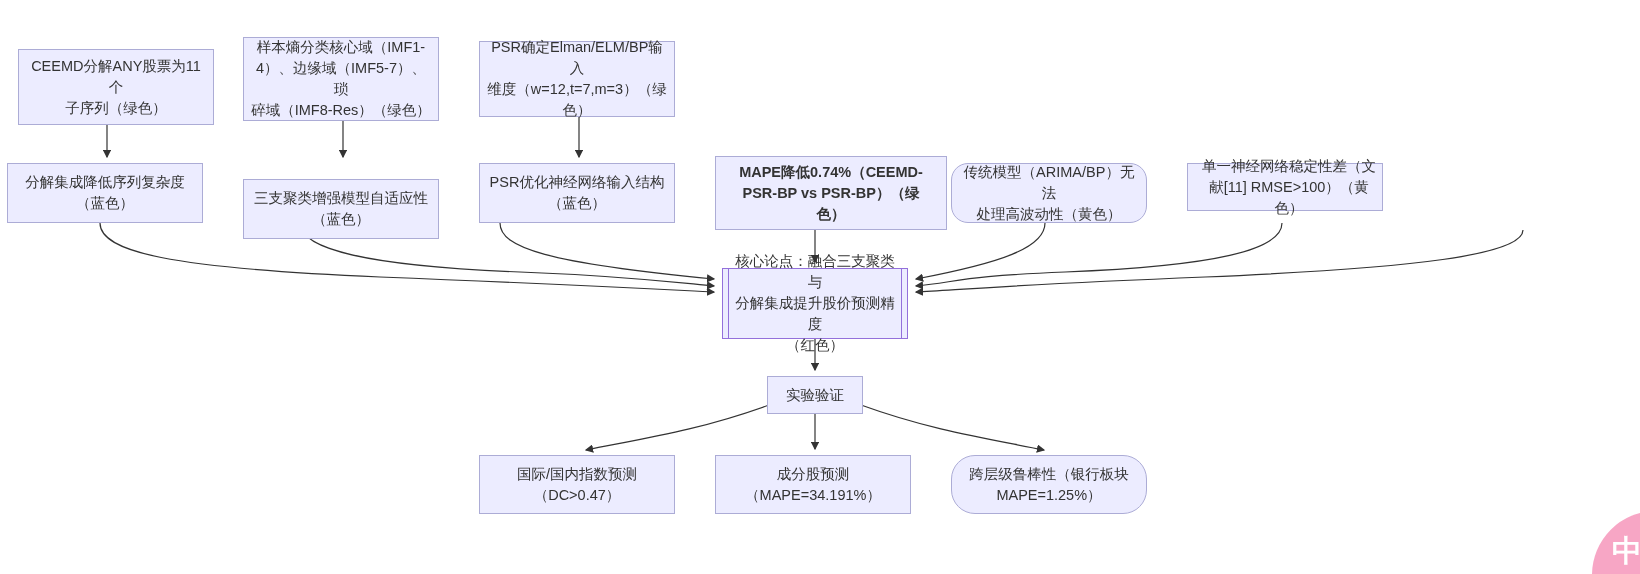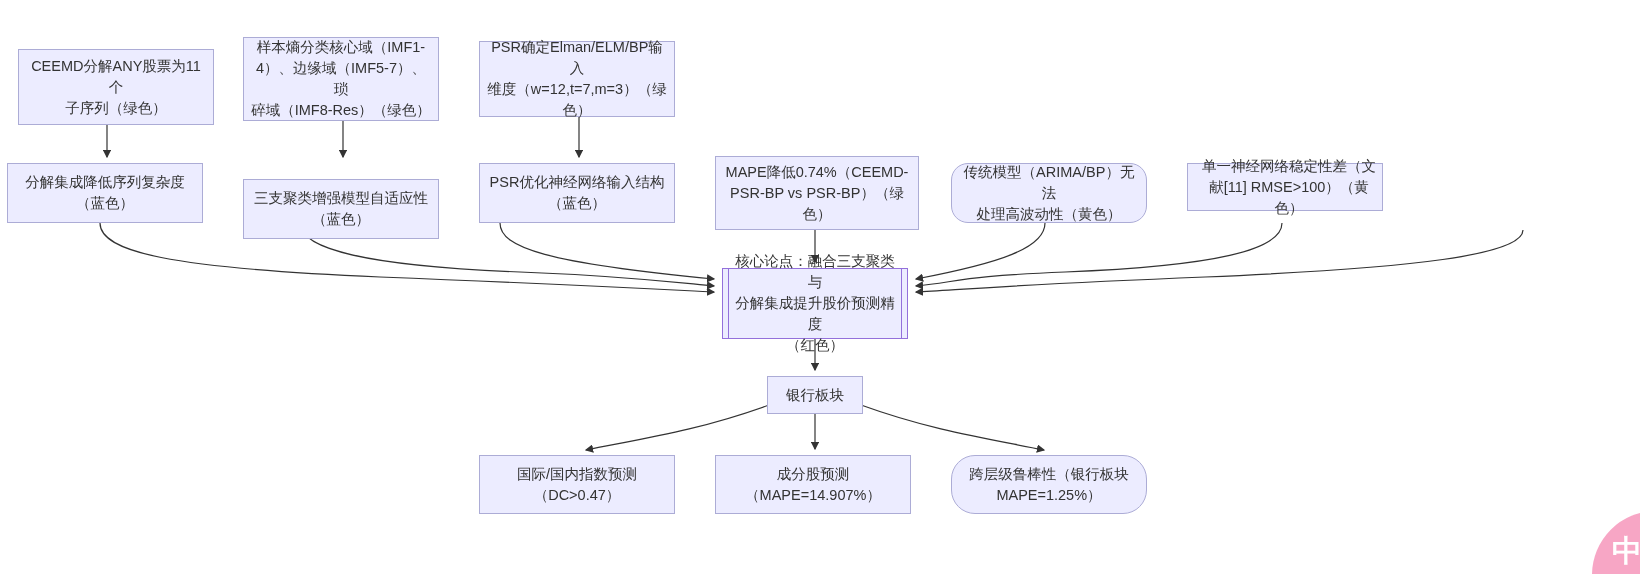--- a/index.html
+++ b/index.html
@@ -27,21 +27,21 @@
   .node.core{border-color:#9370DB;}
   .side-line{position:absolute;top:0;bottom:0;width:1px;background:#9370DB;}
   .side-line.l{left:5px;}
   .side-line.r{right:5px;}
   #nA{left:7px;top:49px;width:196px;height:76px;margin-left:11px;}
   #nB{left:243px;top:37px;width:196px;height:84px;}
   #nC{left:479px;top:41px;width:196px;height:76px;}
   #nD{left:7px;top:163px;width:196px;height:60px;}
   #nE{left:243px;top:179px;width:196px;height:60px;}
   #nF{left:479px;top:163px;width:196px;height:60px;}
-  #nG{left:715px;top:156px;width:204px;height:74px;}
+  #nG{left:715px;top:156px;width:232px;height:74px;font-weight:bold;}
   #nH{left:951px;top:163px;width:196px;height:60px;border-radius:17px;}
   #nI{left:1187px;top:163px;width:196px;height:48px;padding-left:14px;}
   #nJ{left:1423px;top:156px;width:196px;height:74px;}
   #nK{left:722px;top:268px;width:186px;height:71px;}
   #nL{left:767px;top:376px;width:96px;height:38px;}
   #nM{left:479px;top:455px;width:196px;height:59px;}
   #nN{left:715px;top:455px;width:196px;height:59px;}
   #nO{left:951px;top:455px;width:196px;height:59px;border-radius:24px;}
   #badge{
     position:absolute;left:1592px;top:511px;
@@ -108,26 +108,26 @@
 献[11] RMSE&gt;100）（黄色）</div>
 
   <div id="nK" class="node core">
     <div class="side-line l"></div>
     <div class="side-line r"></div>
     <span>核心论点：融合三支聚类与
 分解集成提升股价预测精度
 （红色）</span>
   </div>
 
-  <div id="nL" class="node">银行板块</div>
+  <div id="nL" class="node">实验验证</div>
 
   <div id="nM" class="node">国际/国内指数预测
 （DC&gt;0.47）</div>
   <div id="nN" class="node">成分股预测
-（MAPE=14.907%）</div>
+（MAPE=34.191%）</div>
   <div id="nO" class="node">跨层级鲁棒性（银行板块
 MAPE=1.25%）</div>
 
   <div id="badge">
     <span>中A</span>
   </div>
 
 </div>
 
 </body></html>

